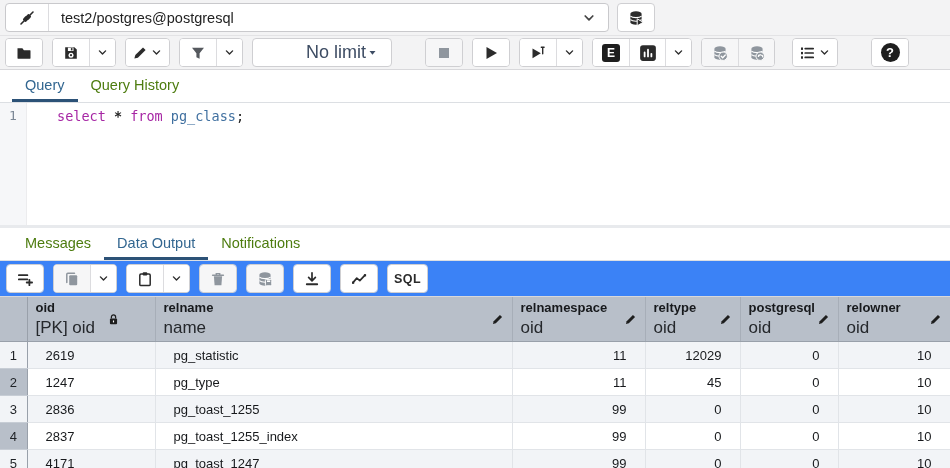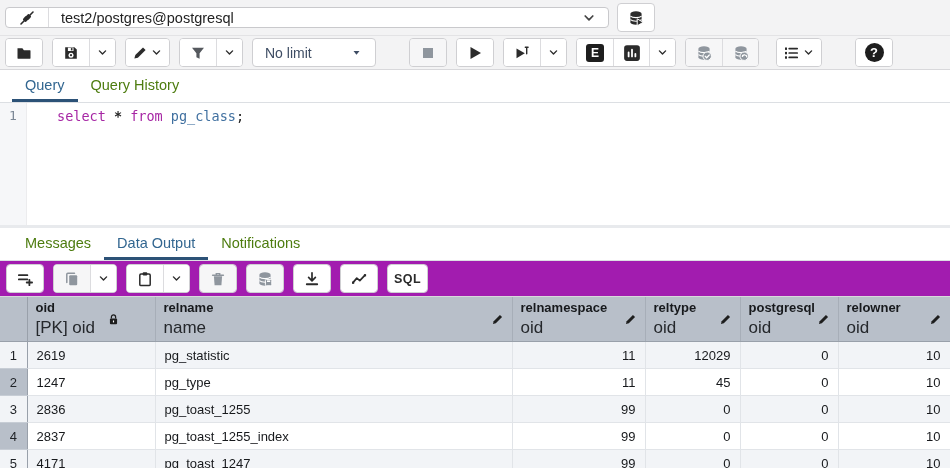--- a/index.html
+++ b/index.html
@@ -13,21 +13,21 @@
   .dark{color:#2b2b2b}
   .gray{color:#8f969e}
   .mid{color:#55595e}
 
   
   .connection-bar{
     height:36px;background:#f3f3f4;border-bottom:1px solid #e3e3e5;
     display:flex;align-items:center;padding:0 5px;box-sizing:border-box;
   }
   .conn-group{
-    display:flex;align-items:stretch;height:21px;background:#fff;
+    display:flex;align-items:stretch;height:29px;background:#fff;
     border:1px solid #c9c9cc;border-radius:4px;width:604px;box-sizing:border-box;
   }
   .conn-icon-seg{
     width:42px;display:flex;align-items:center;justify-content:center;
     border-right:1px solid #dcdcdf;color:#2b2b2b;cursor:pointer;
   }
   .conn-value{flex:1;display:flex;align-items:center;padding:0 12px;font-size:14.5px;color:#222;cursor:pointer}
   .conn-chevron{display:flex;align-items:center;padding:0 11px;color:#444;cursor:pointer}
   .tool-btn{
     height:29px;min-width:38px;background:#fff;border:1px solid #cfcfd2;border-radius:4px;
@@ -46,23 +46,23 @@
   }
   .btn-group .seg{
     display:flex;align-items:center;justify-content:center;min-width:36px;
     padding:0 6px;cursor:pointer;background:#fff;border:none;
   }
   .btn-group .seg + .seg{border-left:1px solid #dcdcdf}
   .btn-group .seg.narrow{min-width:26px}
   .btn-group .seg.disabled{background:#f6f6f7;cursor:default}
   .sp-lg{margin-left:24px}
   .limit-select{
-    display:flex;align-items:center;justify-content:space-between;height:29px;width:124px;
+    display:flex;align-items:center;justify-content:flex-end;height:29px;width:140px;
     background:#fff;border:1px solid #cfcfd2;border-radius:4px;box-sizing:border-box;
-    padding:0 12px;margin-right:9px;cursor:pointer;color:#3d4c63;font-size:14px;
+    padding:0 12px;margin-right:9px;cursor:pointer;color:#3d4c63;font-size:18px;
   }
   .blackbox{
     width:18px;height:18px;background:#1e1e1e;border-radius:3px;color:#fff;
     display:flex;align-items:center;justify-content:center;font-size:12px;font-weight:bold;
   }
   .help-circle{
     width:19px;height:19px;background:#1e1e1e;border-radius:50%;color:#fff;
     display:flex;align-items:center;justify-content:center;font-size:13px;font-weight:bold;
   }
 
@@ -88,40 +88,40 @@
   .tok-keyword{color:#a626a4;font-weight:normal}
   .tok-operator{color:#222;font-weight:bold}
   .tok-identifier{color:#4070a0}
   .tok-punctuation{color:#222}
   .tok-plain{color:#222}
 
   .splitter{height:3px;background:#e8eaed;cursor:row-resize}
 
   
   .output-toolbar{
-    height:36px;background:#a21caf;border-bottom:1px solid #d8d8db;
+    height:36px;background:#3b82f6;border-bottom:1px solid #d8d8db;
     display:flex;align-items:center;padding:0 6px;box-sizing:border-box;
   }
   .sql-label{font-size:12.5px;font-weight:bold;color:#2b2b2b;letter-spacing:.5px}
 
   
   table.grid{border-collapse:collapse;table-layout:fixed;width:950px}
   .grid th{
     background:#b8bfc9;border-right:1px solid #a7aeb8;border-bottom:1px solid #99a0aa;
     height:38px;padding:3px 8px;text-align:left;vertical-align:middle;cursor:pointer;
   }
   .grid th.rn-h{border-right:1px solid #99a0aa}
   .hdr-flex{display:flex;align-items:center}
   .hdr-text{line-height:1.25}
   .hdr-name{font-size:13px;font-weight:bold;color:#17191c}
   .hdr-type{font-size:17px;font-weight:normal;color:#25282c}
   .hdr-icon{color:#1e1e1e;margin-left:auto;display:flex}
   .hdr-icon.inline{margin-left:12px;margin-right:auto}
   .grid td{
-    height:26px;font-size:13px;color:#17191c;padding:0 9px;
+    height:26px;font-size:13px;color:#17191c;padding:0 18px;
     border-right:1px solid #e1e4e8;border-bottom:1px solid #e1e4e8;
     overflow:hidden;white-space:nowrap;cursor:cell;background:#fff;
   }
   .grid tr.odd td{background:#f2f4f7}
   .grid td.rn{
     background:#b8bfc9;text-align:center;color:#1f2226;cursor:pointer;
     border-right:1px solid #99a0aa;border-bottom:1px solid #c7cdd5;padding:0 2px;
   }
   .grid td.num{text-align:right}
 </style>

